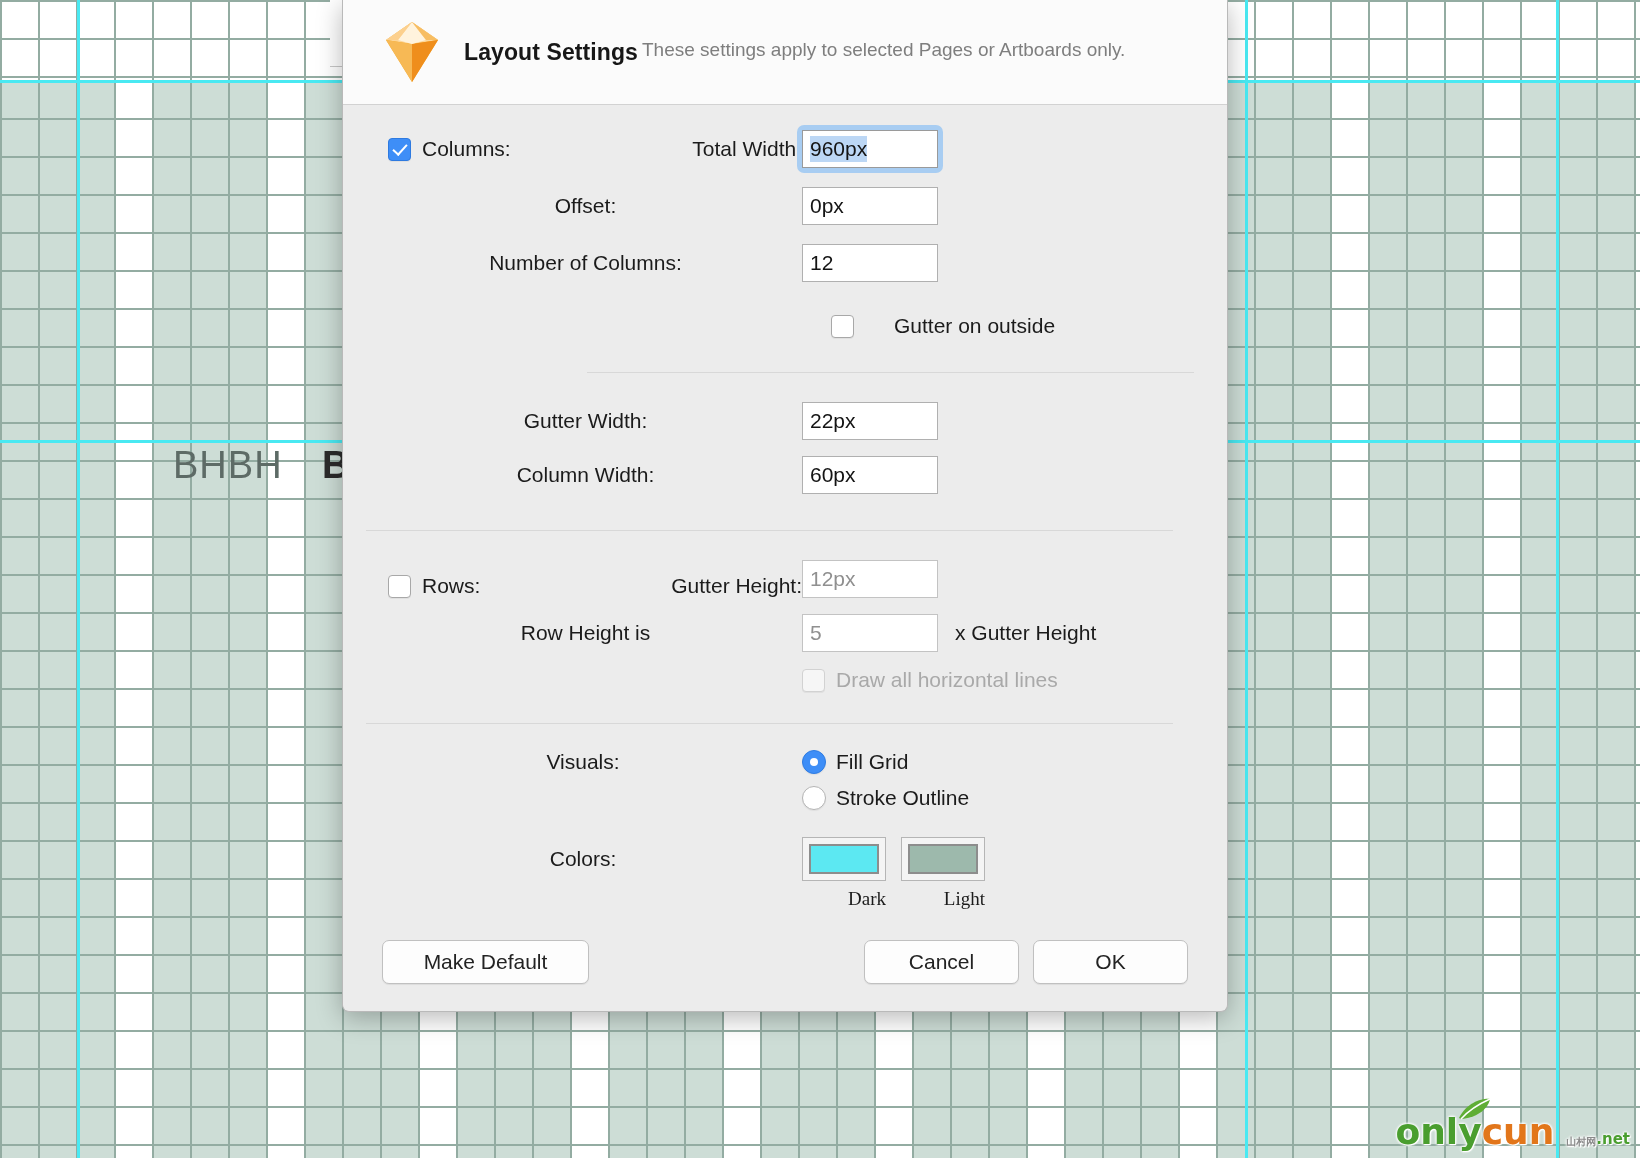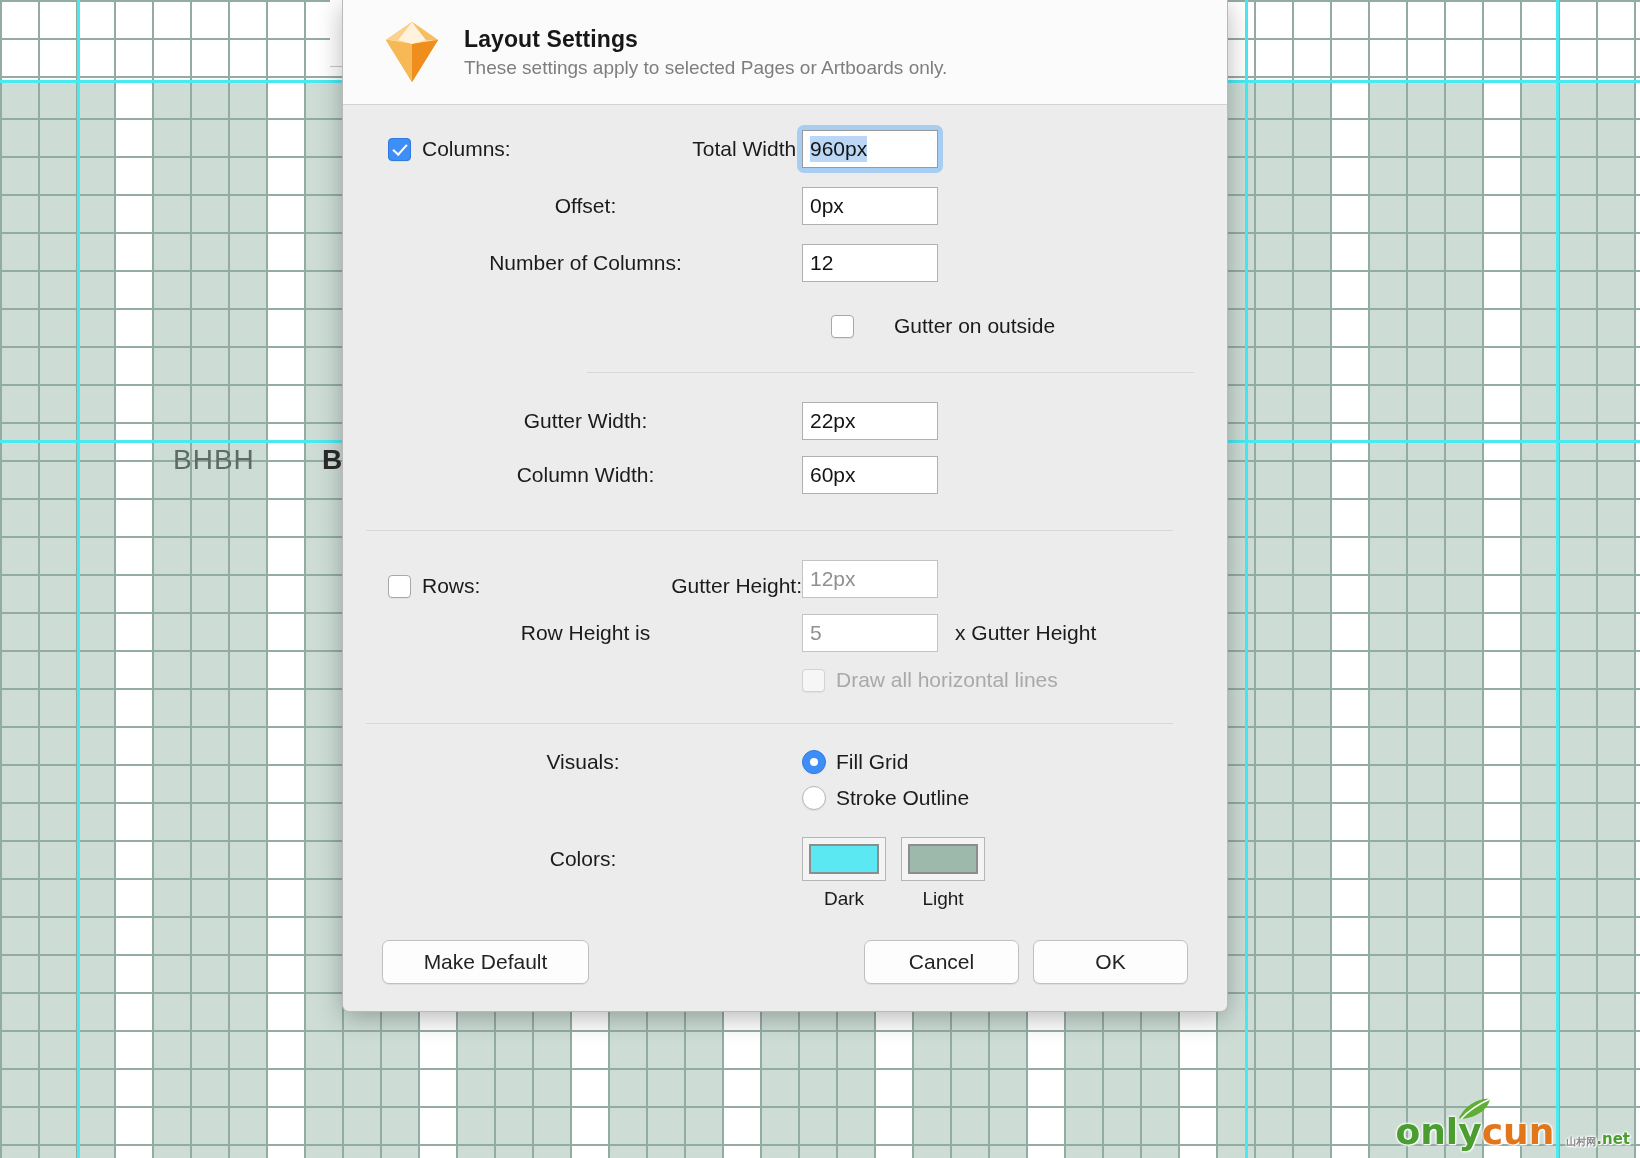--- a/index.html
+++ b/index.html
@@ -32,21 +32,21 @@
   .guide-h{position:absolute;left:0;right:0;height:3px;background:#49e9f2;}
   .guide-v{position:absolute;top:0;bottom:0;width:3px;background:#49e9f2;}
 
   .artboard-top{
     position:absolute;left:330px;top:0;width:250px;height:66px;
     background:#ffffff;border-right:1px solid #c8c8c8;border-bottom:1px solid #c8c8c8;
   }
 
   .canvas-text{
     position:absolute;font-family:"Liberation Sans",sans-serif;
-    font-size:28px;color:#5d6b66;letter-spacing:1px;
+    font-size:38px;color:#5d6b66;letter-spacing:1px;
   }
   .canvas-text.dark{color:#2b2b2b;font-weight:bold;}
 
   
   #watermark{
     position:absolute;right:10px;bottom:8px;
     display:flex;align-items:flex-end;
     font-family:"DejaVu Sans",sans-serif;
     font-weight:bold;font-size:36px;line-height:1;
     text-shadow:0 0 3px #fff,0 0 3px #fff,0 0 3px #fff,1px 1px 0 #fff;
@@ -64,21 +64,21 @@
     border:1px solid #b9b9b9;border-top:none;
     border-radius:0 0 7px 7px;
     box-shadow:0 6px 26px rgba(0,0,0,.28);
     overflow:hidden;
   }
   #dlg-header{
     height:105px;background:#fbfbfb;border-bottom:1px solid #d2d2d2;
     display:flex;align-items:center;padding-left:39px;box-sizing:border-box;
   }
   #sketch-logo{width:60px;height:64px;flex:none;margin-right:22px;}
-  .hdr-text{display:flex;flex-direction:column;justify-content:center;gap:4px;}
+  .hdr-text{display:flex;flex-direction:row;justify-content:center;gap:4px;}
   #dlg-title{font-size:23px;font-weight:bold;color:#171717;letter-spacing:.1px;}
   #dlg-sub{font-size:19px;color:#7e7e7e;}
 
   #dlg-body{padding:0 39px;box-sizing:border-box;}
 
   .row{display:flex;align-items:center;}
   .lbl{
     font-size:21px;color:#1b1b1b;text-align:center;
     width:420px;padding-right:13px;box-sizing:border-box;white-space:nowrap;
   }
@@ -126,21 +126,21 @@
 
   .divider{height:1px;background:#d8d8d8;}
 
   
   .swatch-box{
     width:84px;height:44px;background:#f4f4f4;border:1px solid #b5b5b5;
     box-sizing:border-box;padding:6px;display:flex;
   }
   .swatch-inner{flex:1;border:2px solid #8d8d8d;box-sizing:border-box;}
   .swatch-cap{
-    font-size:19px;color:#1b1b1b;text-align:center;width:84px;margin-top:7px;
+    font-size:19px;color:#1b1b1b;text-align:right;width:84px;margin-top:7px;font-family:Liberation Serif, serif;
   }
 
   
   .btn{
     height:44px;background:#fdfdfd;border:1px solid #c0c0c0;border-radius:7px;
     box-sizing:border-box;display:flex;align-items:center;justify-content:center;
     font-size:21px;color:#232323;box-shadow:0 1px 1px rgba(0,0,0,.07);
     padding:0 36px;
   }
 </style>

